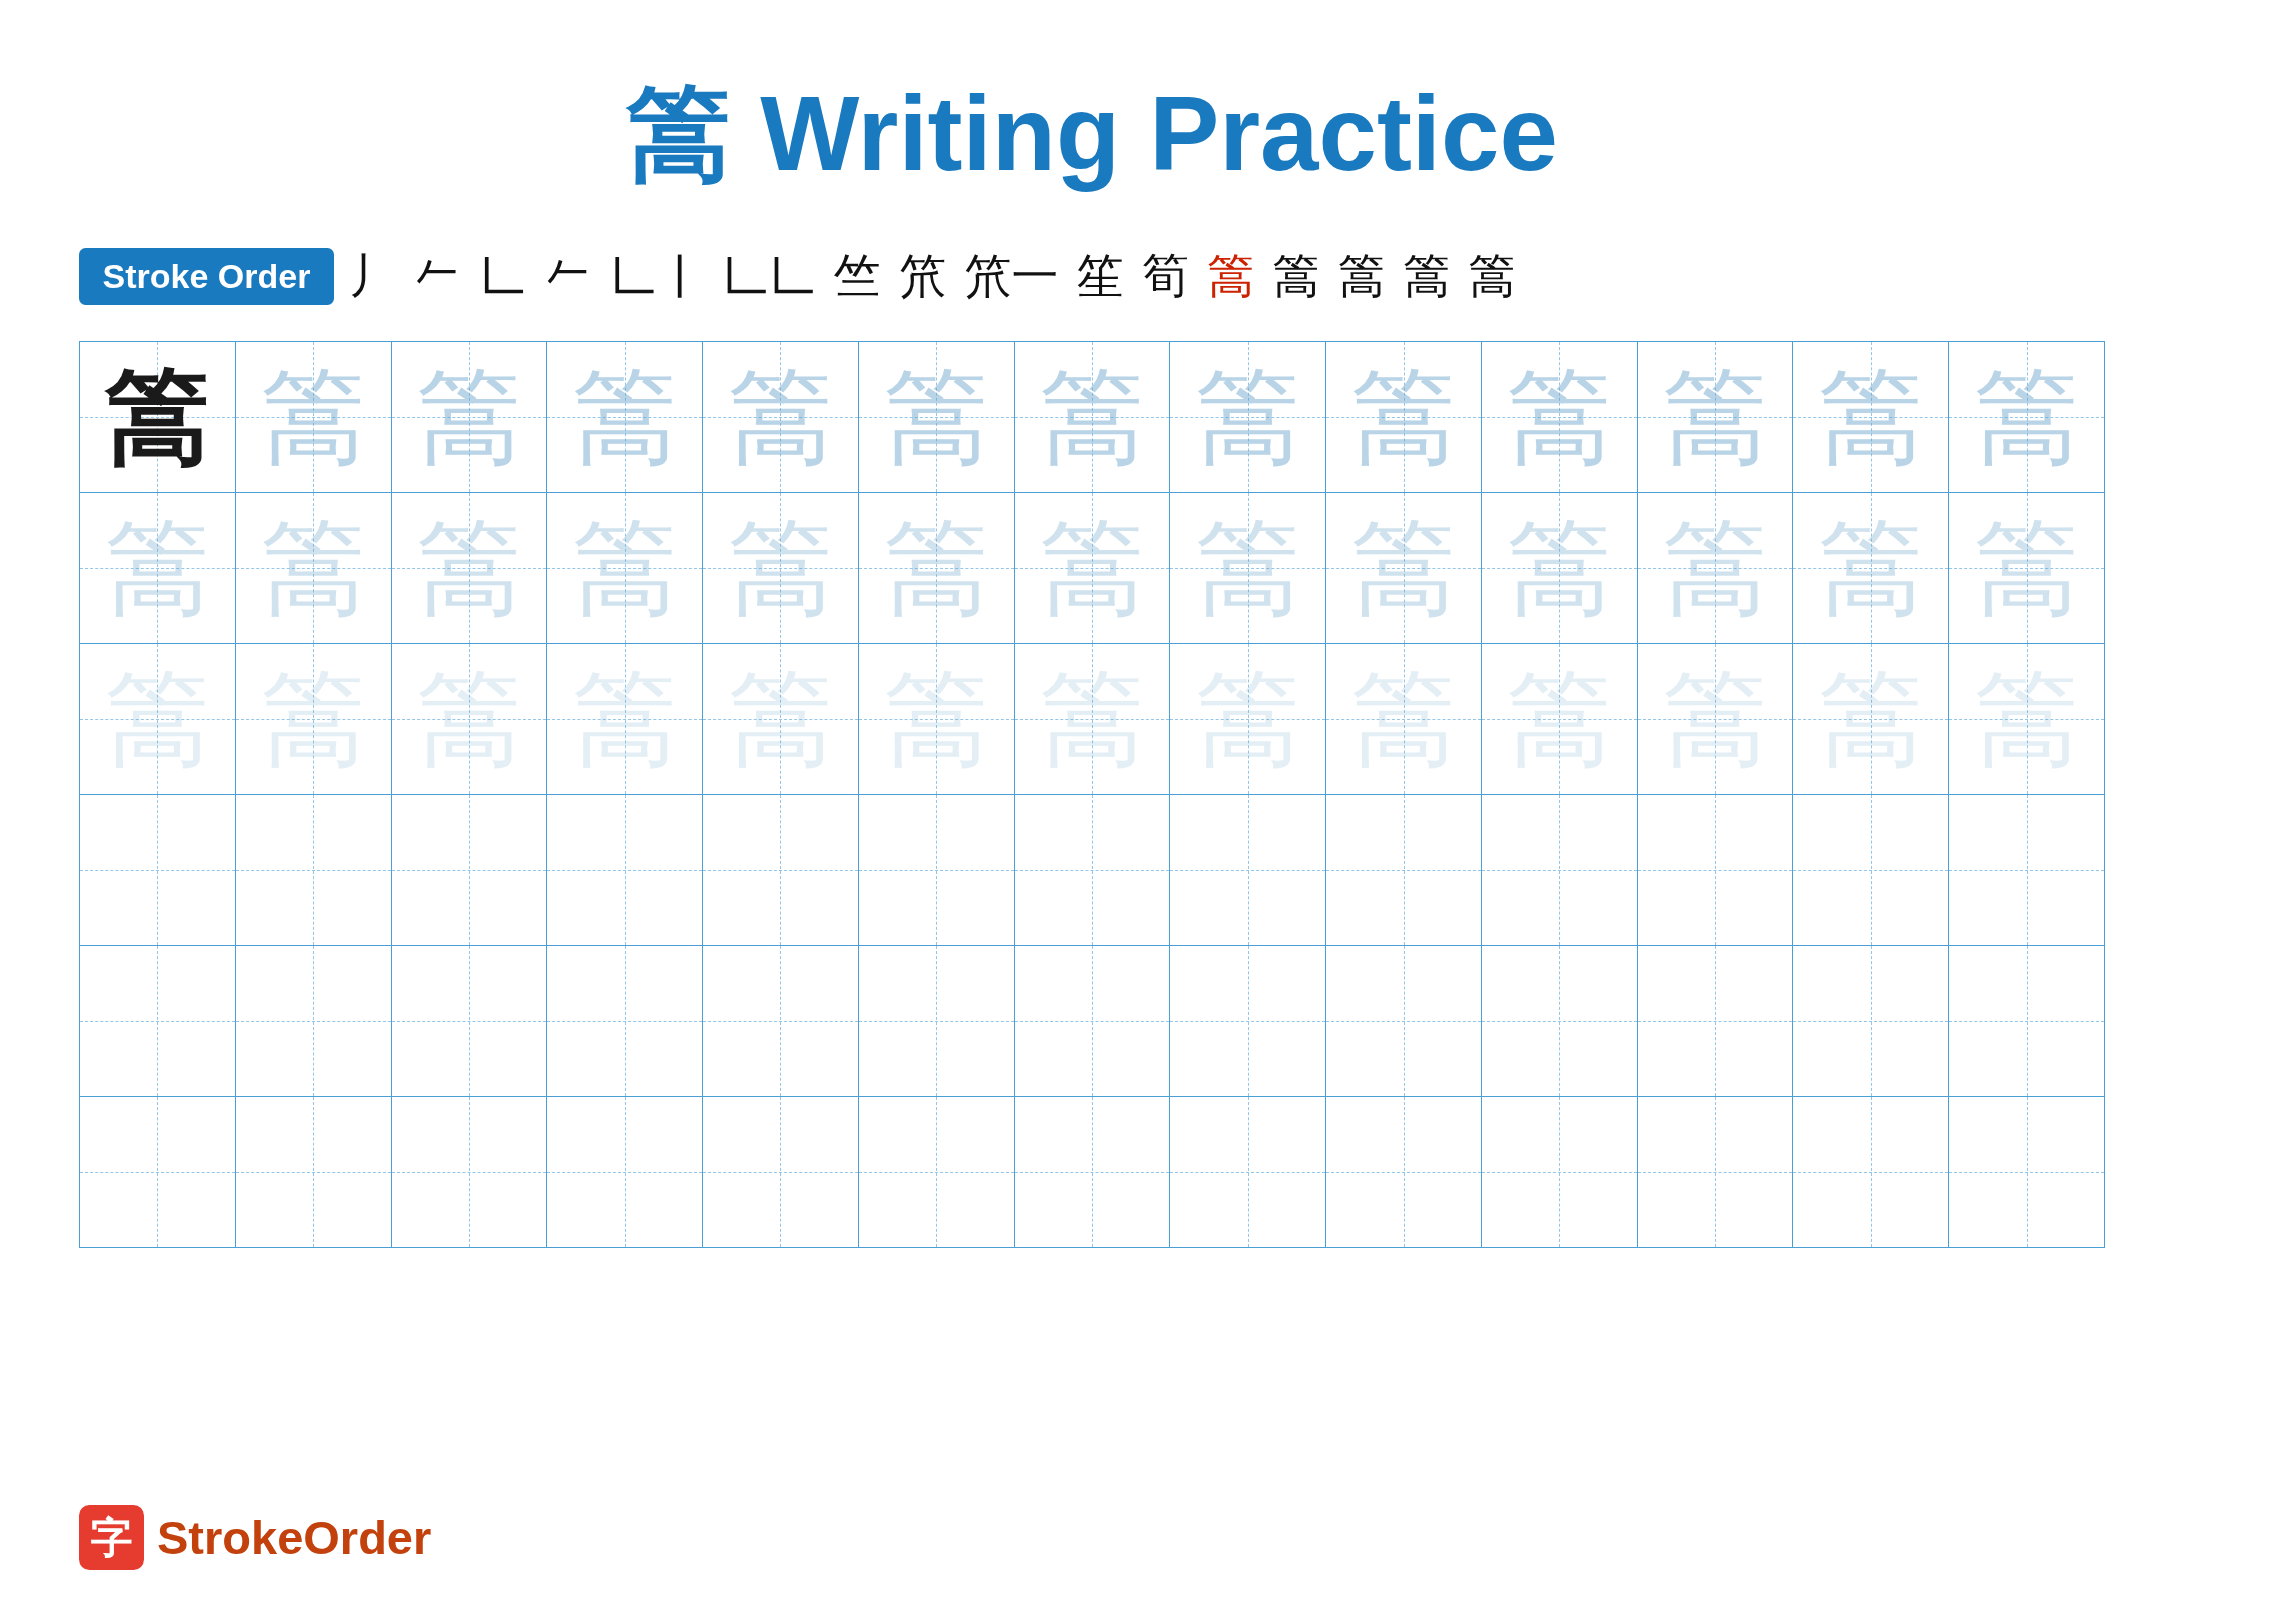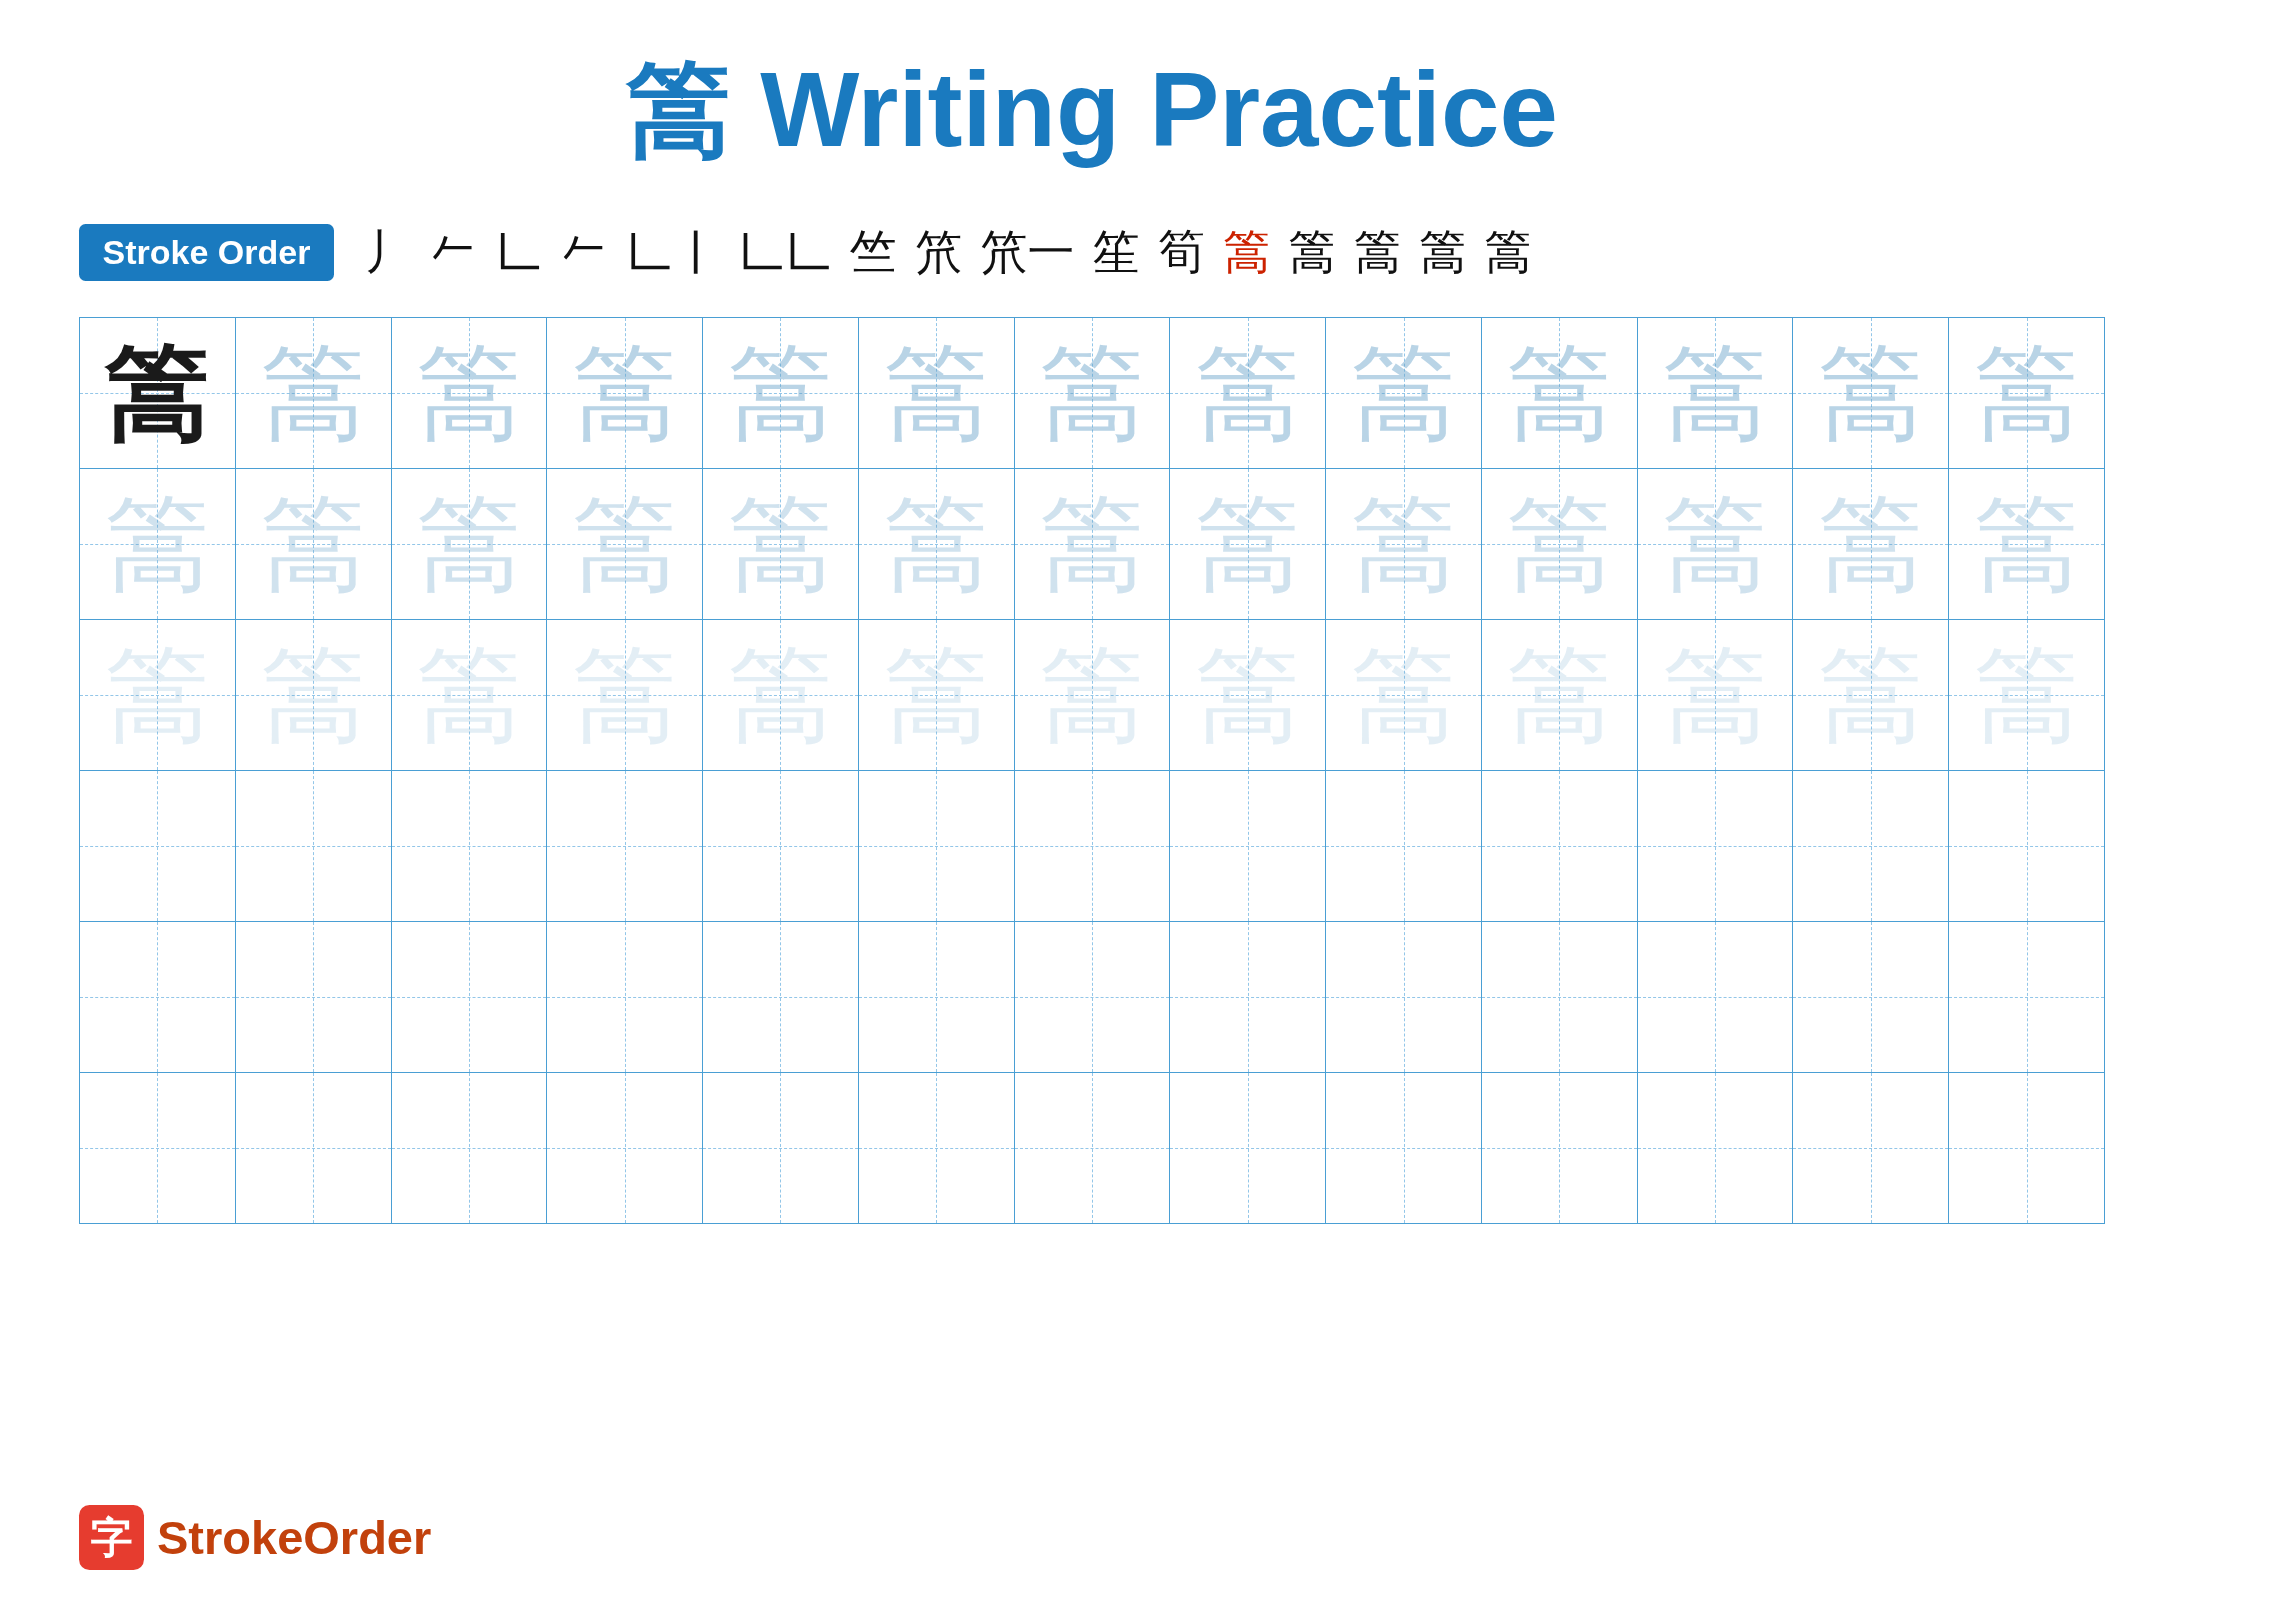--- a/index.html
+++ b/index.html
@@ -10,21 +10,21 @@
       height: 1622px;
       position: relative;
       overflow: hidden;
     }
 
     .page {
       width: 2184px;
       height: 1622px;
       background: #fff;
       position: relative;
-      padding: 28px 79px;
+      padding: 52px 79px;
     }
 
     
     .title-section {
       text-align: center;
       margin-bottom: 39px;
       margin-top: 13px;
     }
     .title-text {
       font-size: 105px;
@@ -33,21 +33,21 @@
     }
     .title-char {
       color: #1a7abf;
     }
 
     
     .stroke-order-row {
       display: flex;
       align-items: center;
       margin-bottom: 33px;
-      gap: 30px;
+      gap: 14px;
     }
     .stroke-order-badge {
       background: #1a7abf;
       color: #fff;
       font-size: 34px;
       font-weight: bold;
       padding: 9.2px 23.6px;
       border-radius: 6.5px;
       white-space: nowrap;
       flex-shrink: 0;

